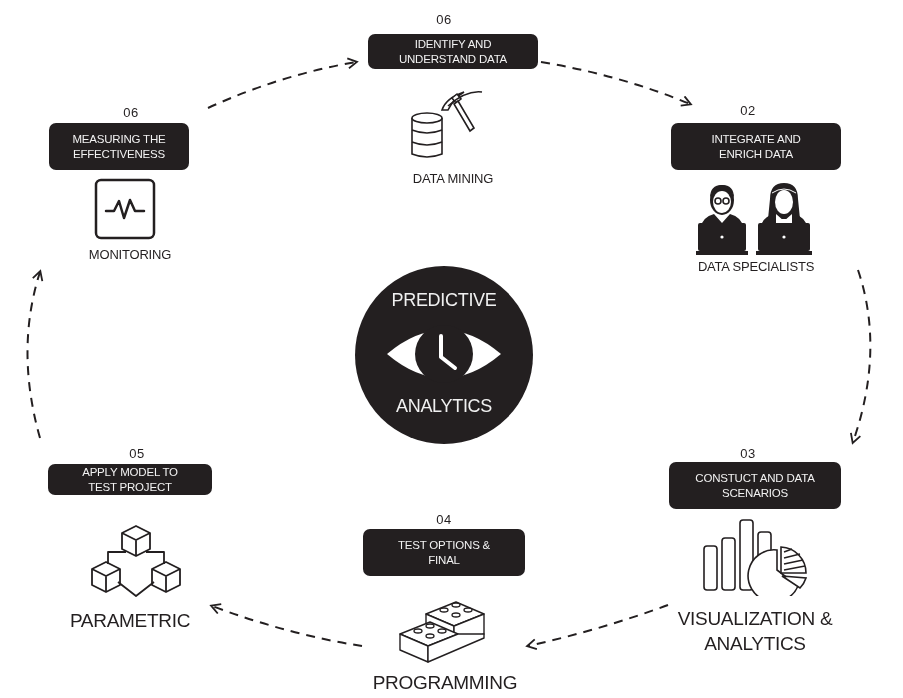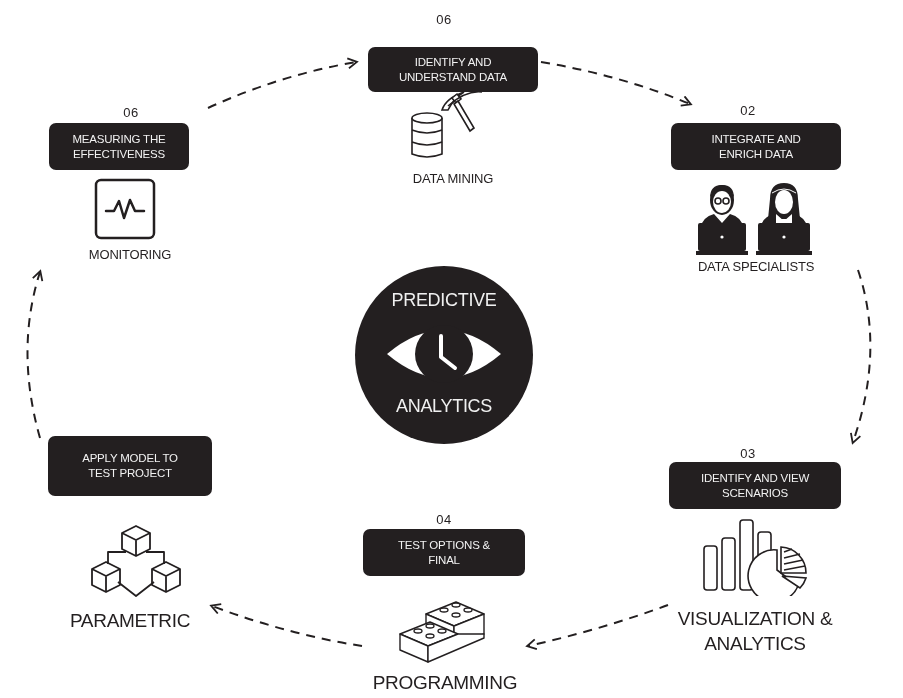--- a/index.html
+++ b/index.html
@@ -40,21 +40,21 @@
   <svg class="abs" style="left:30px;top:50px" width="118" height="76" viewBox="0 0 118 76">
     <path d="M2,38 Q59,-10 116,38 Q59,86 2,38 Z" fill="#ffffff"></path>
     <circle cx="59" cy="38" r="29" fill="#231f20"></circle>
     <path d="M56,20 L56,41 L70,52" fill="none" stroke="#ffffff" stroke-width="4" stroke-linecap="round" stroke-linejoin="round"></path>
   </svg>
   <div class="center-bot">ANALYTICS</div>
 </div>
 
 <div>
   <div class="num" style="left:424px;top:12px">06</div>
-  <div class="box" style="left:368px;top:47px;width:170px;height:45px">
+  <div class="box" style="left:368px;top:34px;width:170px;height:35px">
     <span>IDENTIFY AND</span>
     <span>UNDERSTAND DATA</span>
   </div>
   <svg class="abs" style="left:408px;top:88px" width="76" height="72" viewBox="0 0 76 72">
     <g fill="#fff" stroke="#231f20" stroke-width="1.6">
       <path d="M4,30 L4,66 Q19,72 34,66 L34,30"></path>
       <ellipse cx="19" cy="30" rx="15" ry="5"></ellipse>
       <path d="M4,42 Q19,48 34,42" fill="none"></path>
       <path d="M4,54 Q19,60 34,54" fill="none"></path>
       <path d="M34,22 Q38,10 56,4 Q46,10 40,22 Z"></path>
@@ -98,21 +98,21 @@
       <circle cx="30" cy="18" r="3"></circle>
     </g>
     <path d="M76,10 Q88,2 100,10" fill="none" stroke="#fff" stroke-width="1"></path>
   </svg>
   <div class="label label-sm" style="left:671px;top:259px;width:170px">DATA SPECIALISTS</div>
 </div>
 
 <div>
   <div class="num" style="left:728px;top:446px">03</div>
   <div class="box" style="left:669px;top:462px;width:172px;height:47px">
-    <span>IDENTIFY AND VIEW</span>
+    <span>CONSTUCT AND DATA</span>
     <span>SCENARIOS</span>
   </div>
   <svg class="abs" style="left:700px;top:516px" width="110" height="80" viewBox="0 0 110 80">
     <g fill="#fff" stroke="#231f20" stroke-width="1.6">
       <rect x="4" y="30" width="13" height="44" rx="3"></rect>
       <rect x="22" y="22" width="13" height="52" rx="3"></rect>
       <rect x="40" y="4" width="13" height="70" rx="3"></rect>
       <rect x="58" y="16" width="13" height="50" rx="3"></rect>
       <path d="M77,34 A26,26 0 1 0 98,70 L77,54 Z"></path>
       <path d="M81,31 A26,26 0 0 1 106,57 L81,57 Z"></path>
@@ -157,21 +157,21 @@
       <ellipse cx="34" cy="32" rx="4" ry="2"></ellipse>
       <ellipse cx="46" cy="37" rx="4" ry="2"></ellipse>
       <ellipse cx="34" cy="42" rx="4" ry="2"></ellipse>
     </g>
   </svg>
   <div class="label label-lg" style="left:350px;top:670px;width:190px">PROGRAMMING</div>
 </div>
 
 <div>
   <div class="num" style="left:117px;top:446px">05</div>
-  <div class="box" style="left:48px;top:436px;width:164px;height:60px">
+  <div class="box" style="left:48px;top:464px;width:164px;height:31px">
     <span>APPLY MODEL TO</span>
     <span>TEST PROJECT</span>
   </div>
   <svg class="abs" style="left:88px;top:522px" width="96" height="82" viewBox="0 0 96 82">
     <g fill="none" stroke="#231f20" stroke-width="1.8" stroke-linejoin="round">
       <path d="M20,42 L20,30 L38,30"></path>
       <path d="M58,30 L76,30 L76,42"></path>
       <path d="M30,60 L48,74 L66,60"></path>
 
       <path d="M48,4 L62,11 L62,27 L48,34 L34,27 L34,11 Z"></path>

